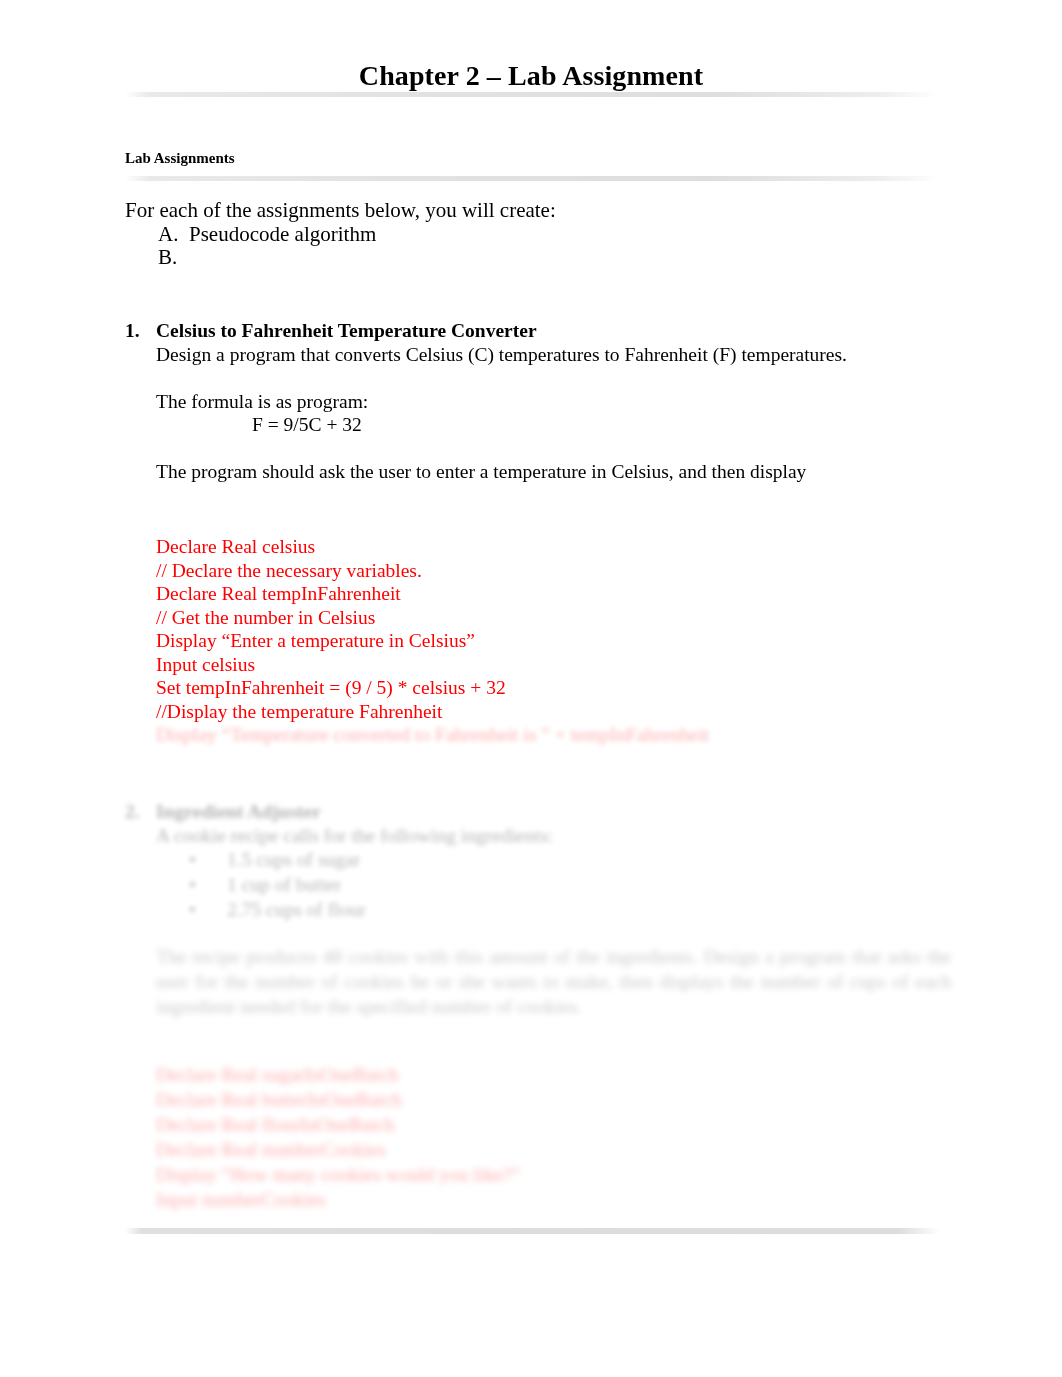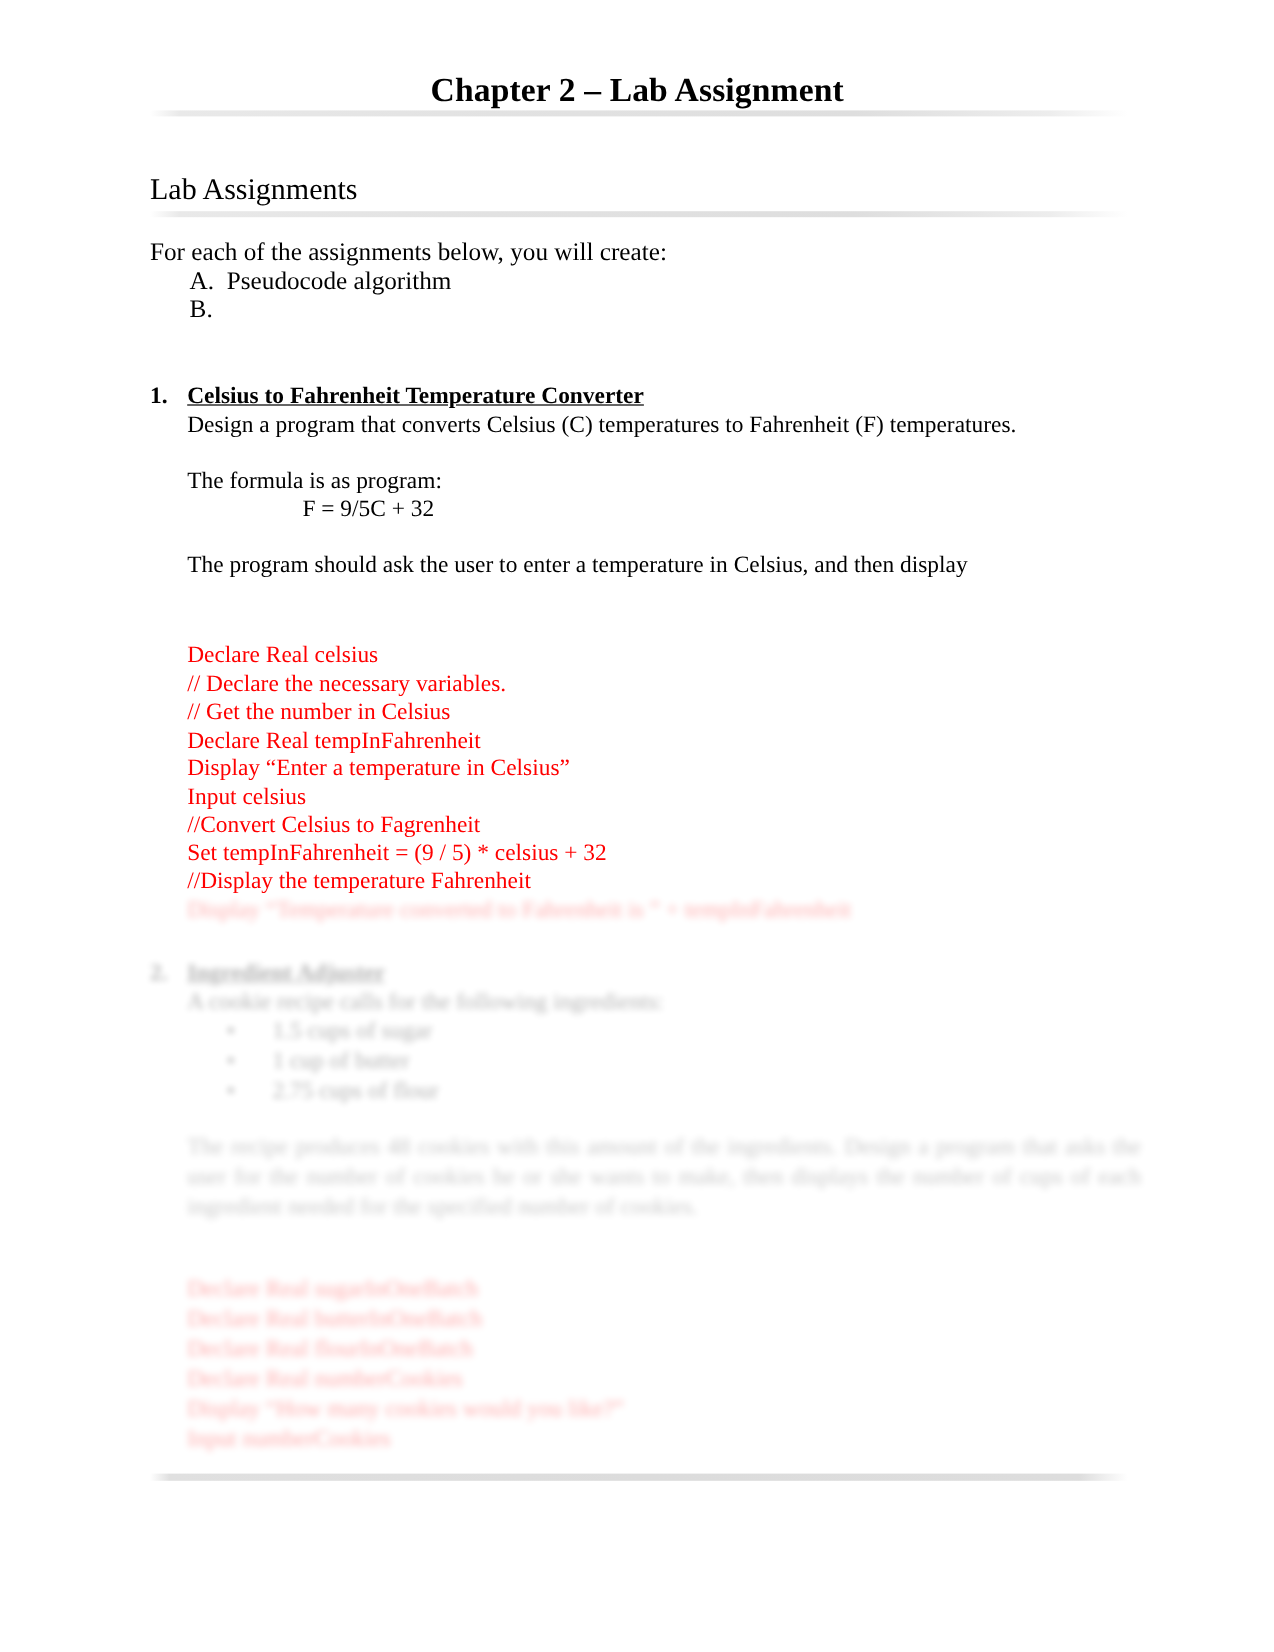--- a/index.html
+++ b/index.html
@@ -69,22 +69,22 @@
     left: 125px;
     width: 830px;
     font-size: 21px;
     line-height: 23.5px;
   }
 
   .section-heading {
     position: absolute;
     left: 125px;
     top: 147px;
-    font-size: 25px;
-    font-weight: normal;
+    font-size: 15px;
+    font-weight: bold;
     line-height: 23px;
   }
 
   .intro { top: 199px; }
 
   .alpha-list {
     list-style: none;
     margin: 0;
     padding: 0;
   }
@@ -111,21 +111,20 @@
     left: 0;
     top: 0;
     font-weight: bold;
     width: 30px;
   }
   .num-item .num-body {
     margin-left: 31px;
   }
   .item-title {
     font-weight: bold;
-    text-decoration: underline;
   }
   .spacer-line {
     height: 23.5px;
   }
   .formula {
     margin-left: 96px;
   }
 
   
   .pseudocode {
@@ -209,25 +208,24 @@
       <div class="formula">F = 9/5C + 32</div>
       <div class="spacer-line"></div>
       <div>The program should ask the user to enter a temperature in Celsius, and then display</div>
     </div>
   </div>
 
   <div class="num-item" style="top:535px;">
     <div class="pseudocode">
       <div>Declare Real celsius</div>
       <div>// Declare the necessary variables.</div>
+      <div>Declare Real tempInFahrenheit</div>
       <div>// Get the number in Celsius</div>
-      <div>Declare Real tempInFahrenheit</div>
       <div>Display “Enter a temperature in Celsius”</div>
       <div>Input celsius</div>
-      <div>//Convert Celsius to Fagrenheit</div>
       <div>Set tempInFahrenheit = (9 / 5) * celsius + 32</div>
       <div>//Display the temperature Fahrenheit</div>
       <div class="fade-red-1">Display “Temperature converted to Fahrenheit is ” + tempInFahrenheit</div>
     </div>
   </div>
 
   <div class="num-item item2 fade-2">
     <span class="num">2.</span>
     <div class="num-body">
       <div class="item-title">Ingredient Adjuster</div>

